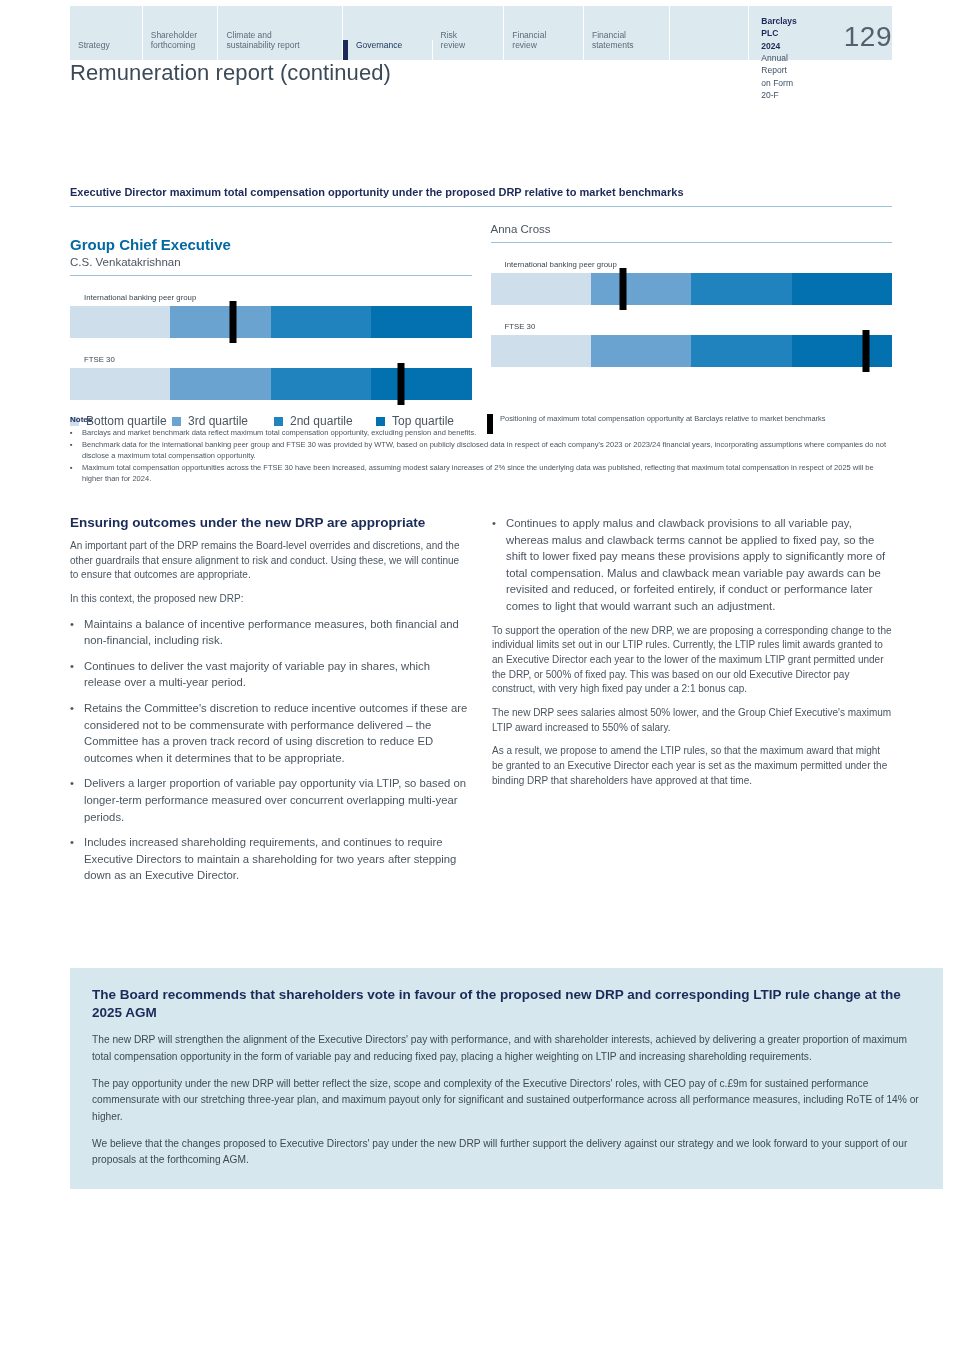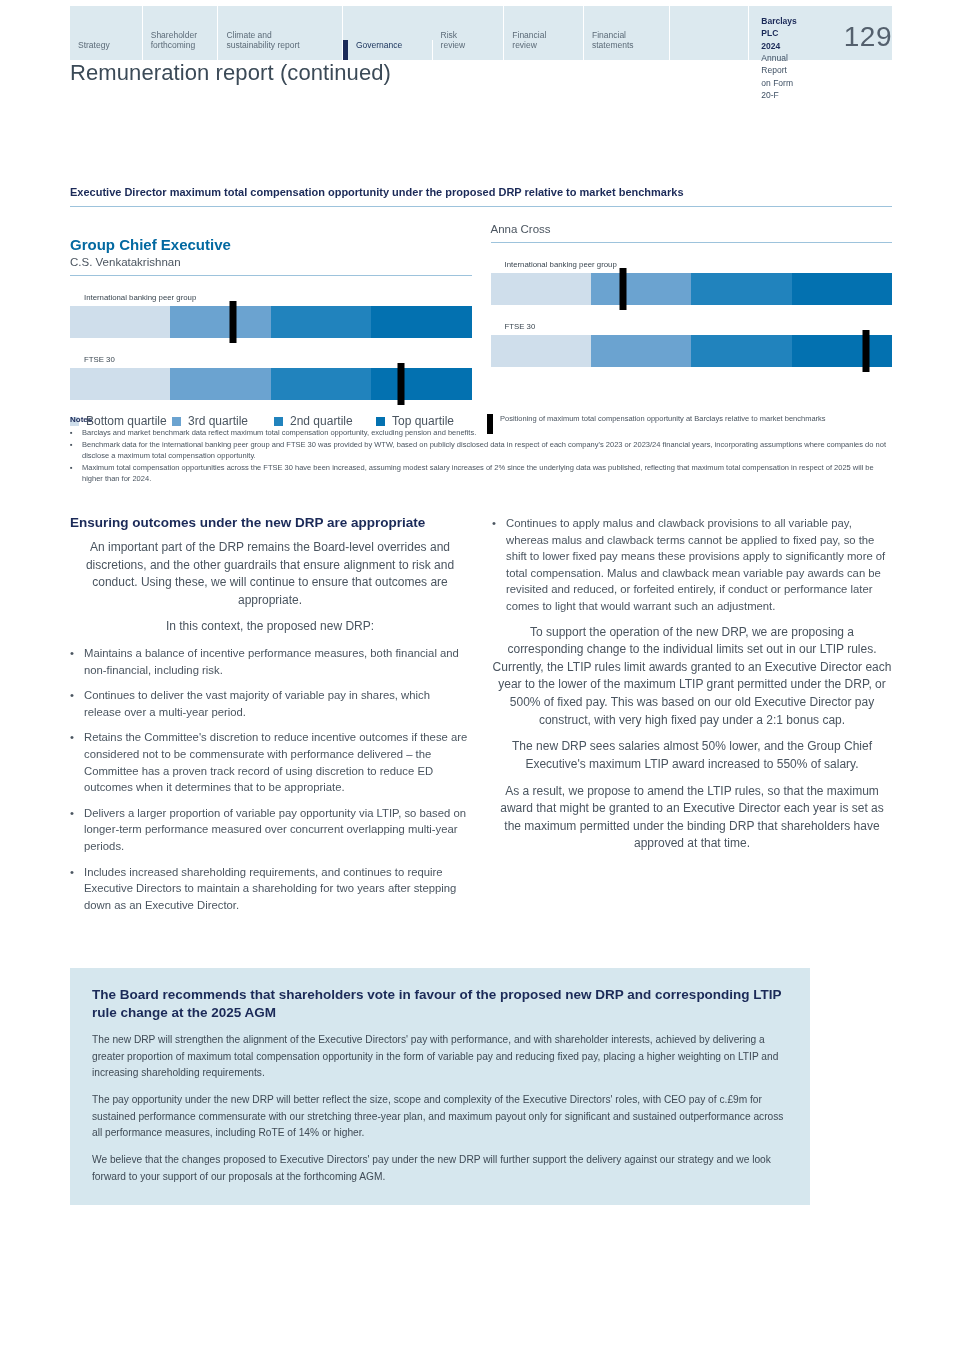--- a/index.html
+++ b/index.html
@@ -124,34 +124,33 @@
     position: absolute; left: 70px; top: 515px; width: 822px;
     display: flex; gap: 22px;
   }
   .col { width: 400px; }
   .h2 {
     font-size: 13.5px; font-weight: bold; color: #1b2a58;
     margin-bottom: 7px; line-height: 1.25;
   }
   .h2.spaced { margin-top: 16px; }
   .p {
-    font-size: 12px; color: #4a5560; line-height: 1.47;
+    font-size: 10px; color: #4a5560; line-height: 1.47;
     margin-bottom: 9px;
-    text-align: center;
   }
   .bullets { margin-bottom: 4px; }
   .bullet {
     display: flex; font-size: 11.3px; color: #4a5560;
     line-height: 1.47; margin-bottom: 9px;
   }
   .bullet-dot { width: 14px; flex: none; }
 
   
   .highlight {
-    position: absolute; left: 70px; top: 968px; width: 740px;
+    position: absolute; left: 70px; top: 968px; width: 873px;
     background: #d6e7ee; padding: 18px 22px 20px 22px;
   }
   .highlight-title {
     font-size: 13.5px; font-weight: bold; color: #1b2a58;
     line-height: 1.35; margin-bottom: 10px;
   }
   .highlight-p {
     font-size: 10.2px; color: #3f4a55; line-height: 1.6; margin-bottom: 11px;
   }
   .highlight-p:last-child { margin-bottom: 0; }

